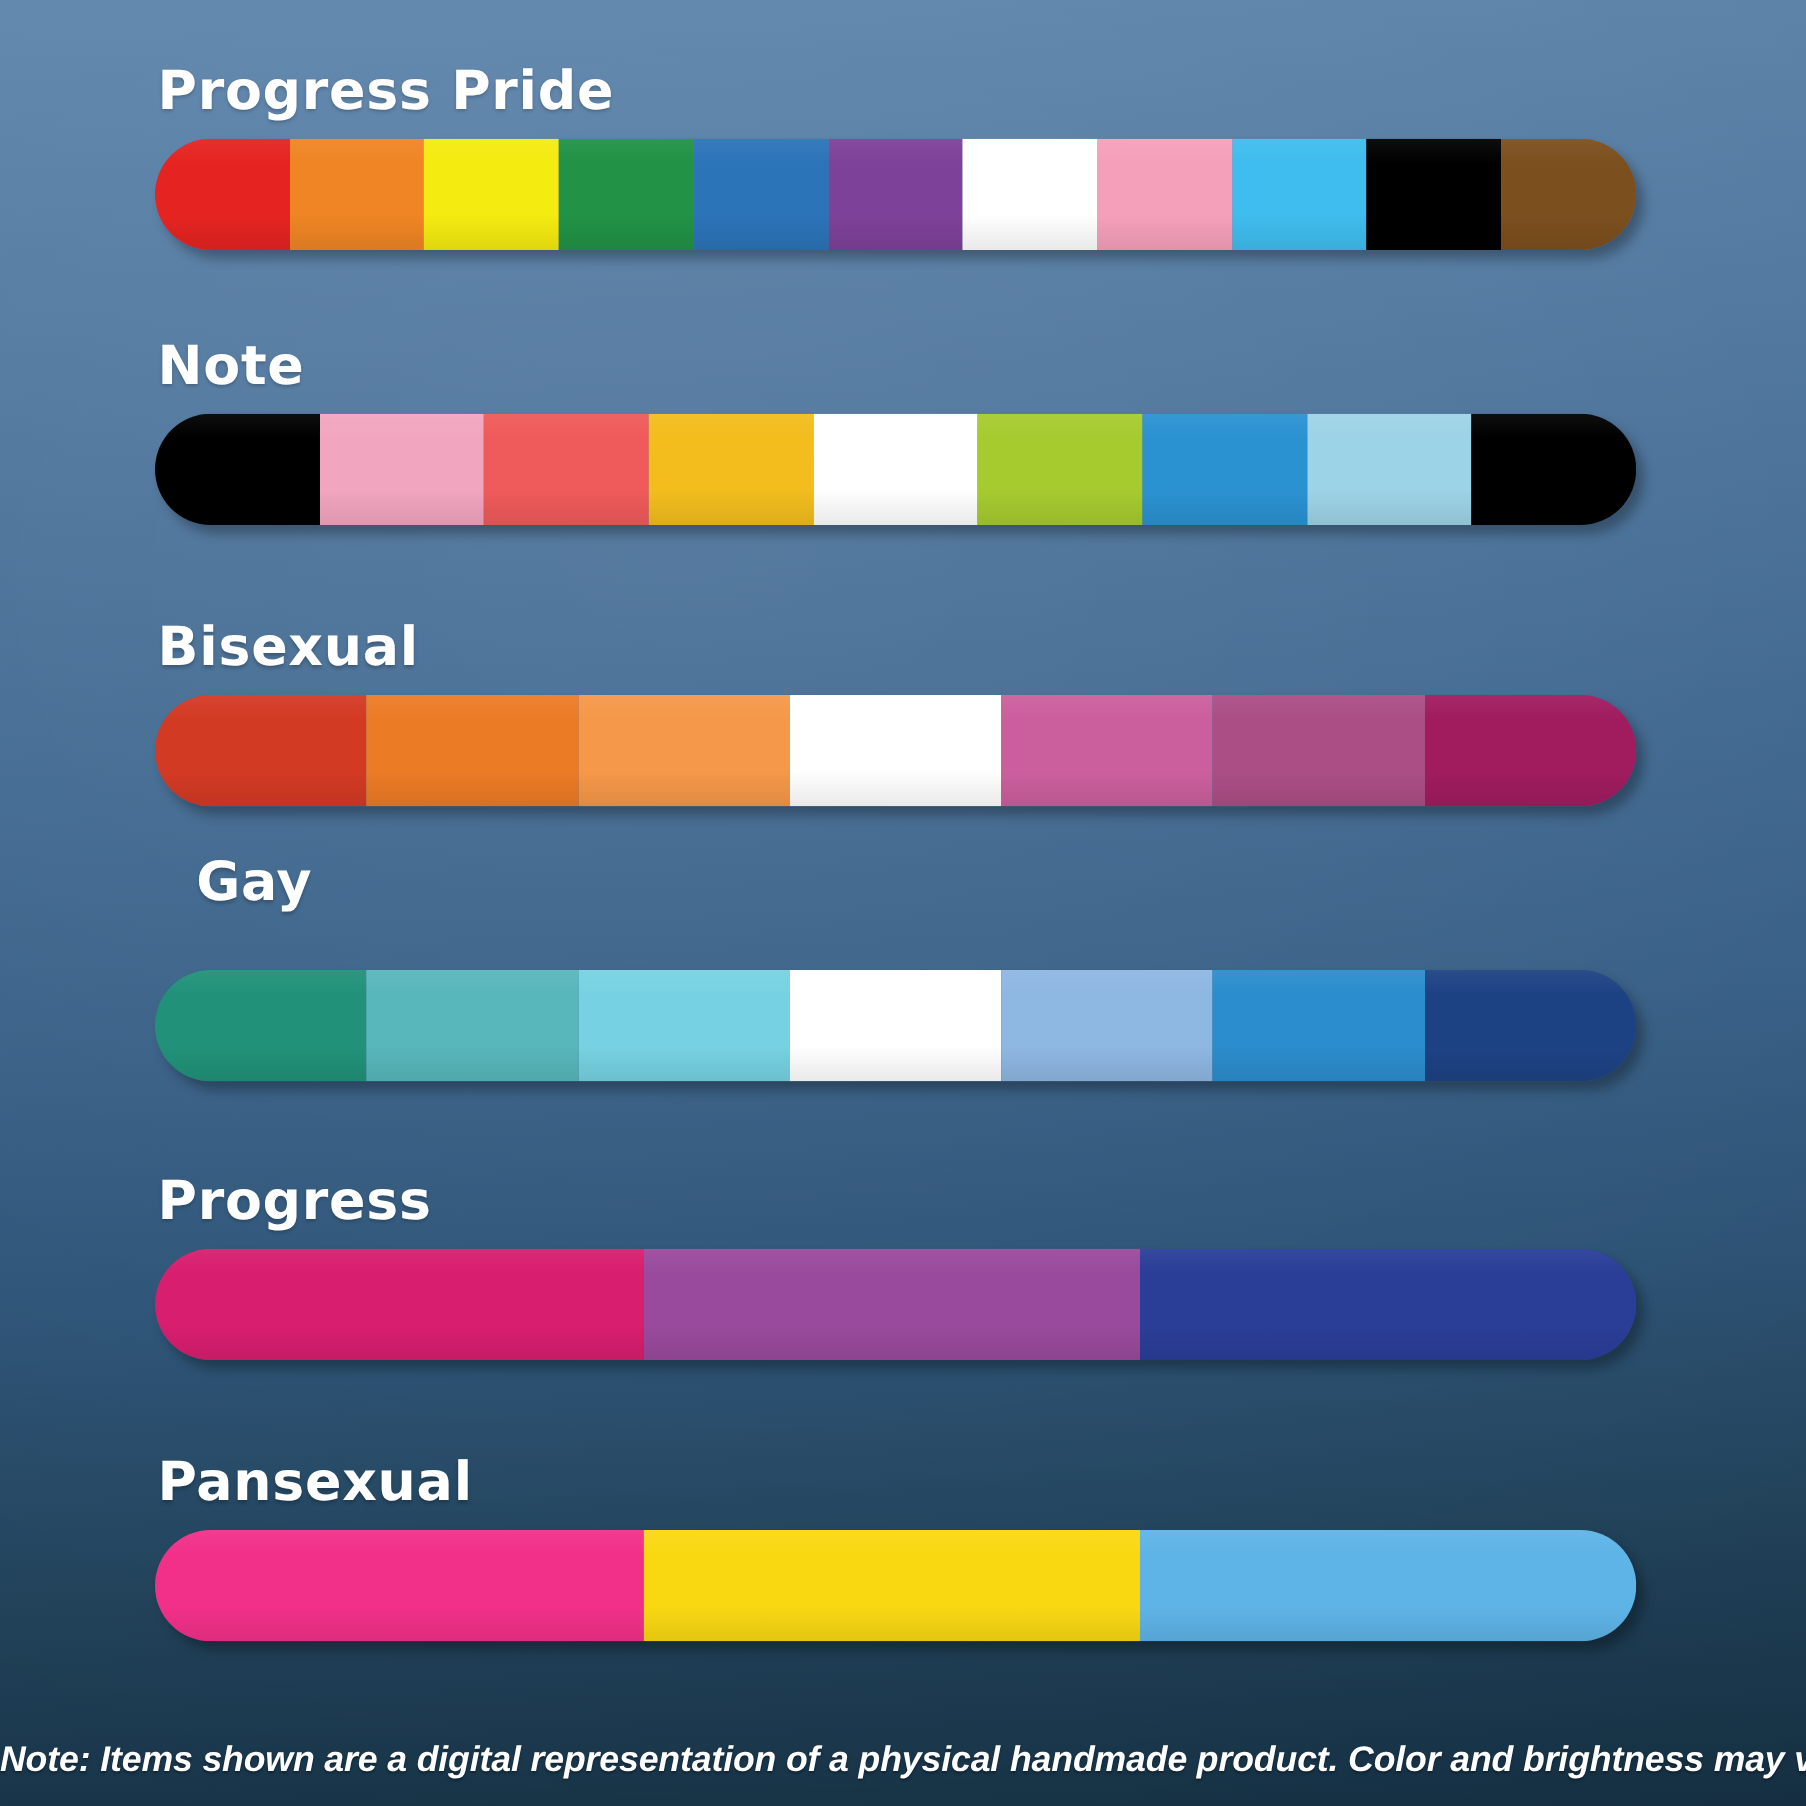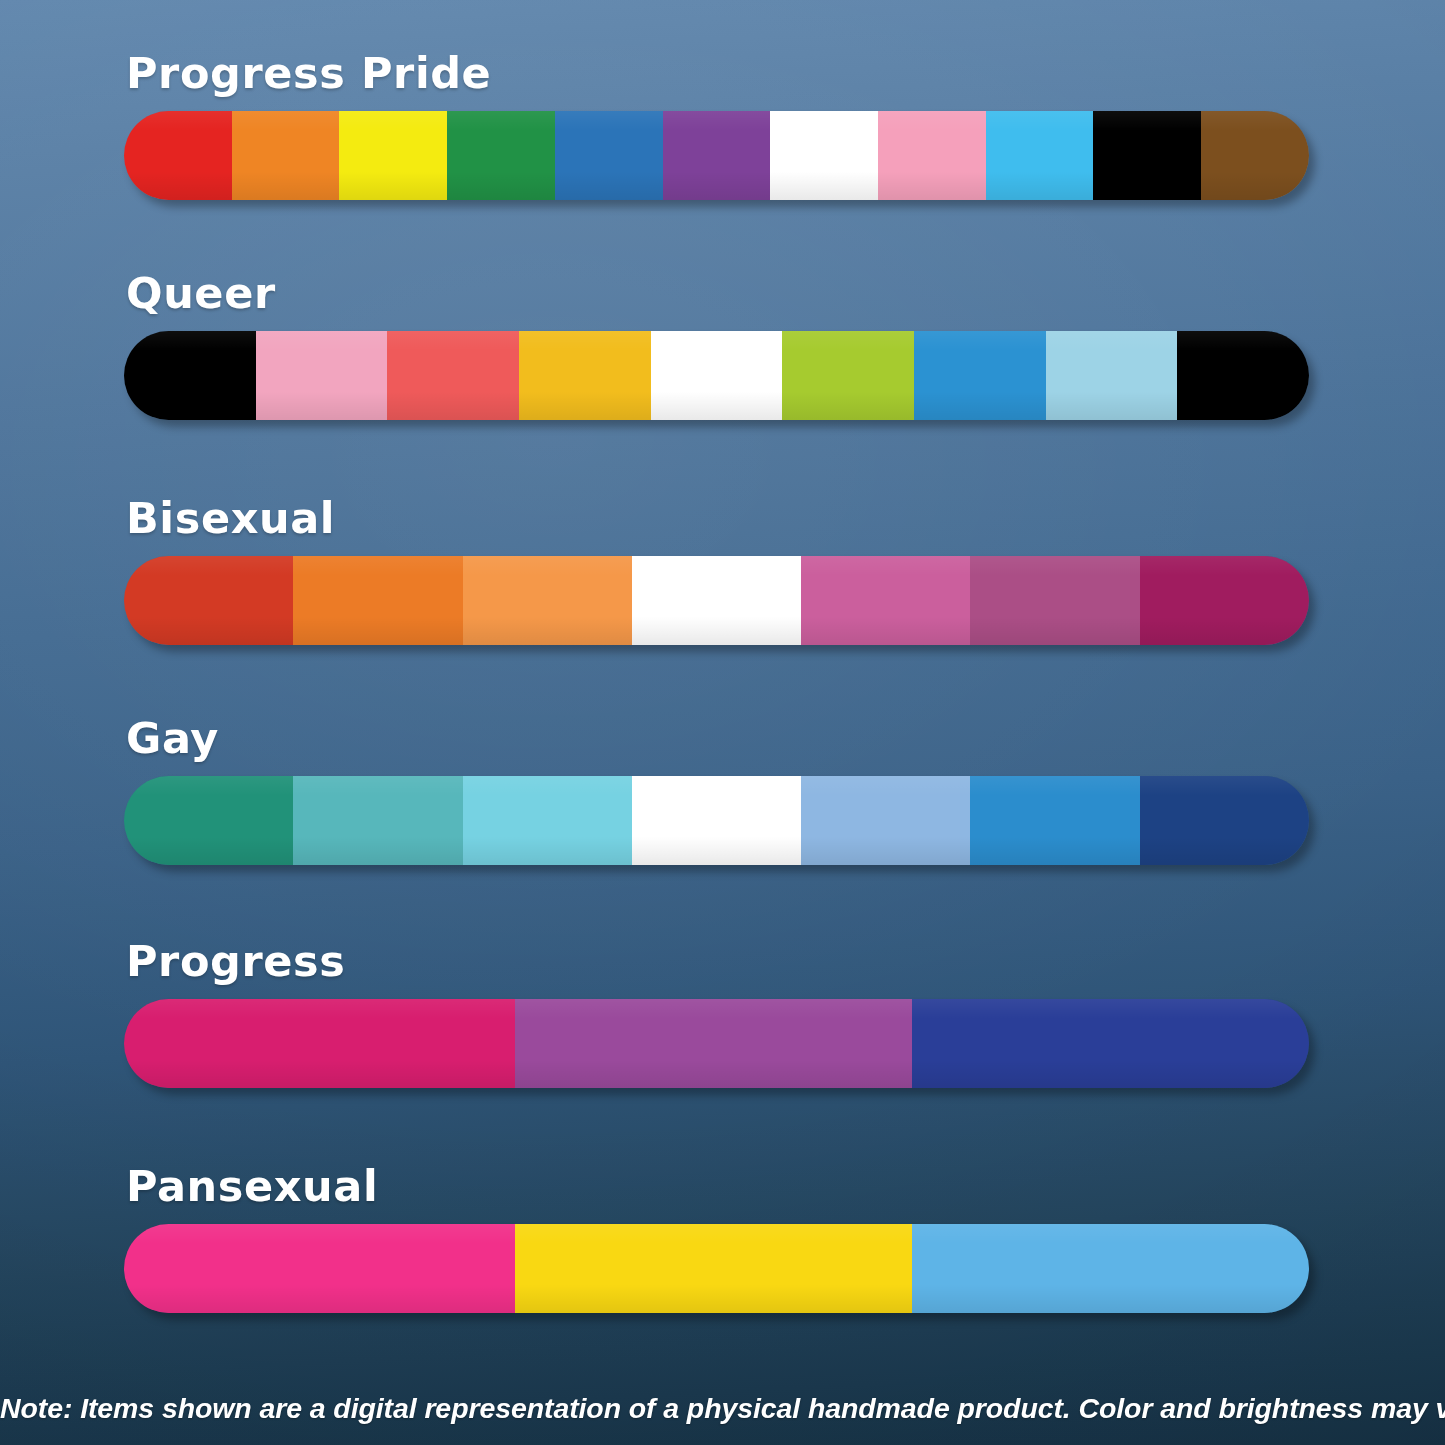--- a/index.html
+++ b/index.html
@@ -120,21 +120,21 @@
           <div class="seg" style="width: 9.0909%; background: rgb(126, 65, 153);"></div>
           <div class="seg" style="width: 9.0909%; background: rgb(255, 255, 255);"></div>
           <div class="seg" style="width: 9.0909%; background: rgb(245, 160, 187);"></div>
           <div class="seg" style="width: 9.0909%; background: rgb(63, 189, 238);"></div>
           <div class="seg" style="width: 9.0909%; background: rgb(0, 0, 0);"></div>
           <div class="seg" style="width: 9.0909%; background: rgb(124, 79, 30);"></div>
           <div class="bar-shade"></div>
         </div>
       </div>
       <div class="flag-block">
-        <div class="flag-label" style="top: 272px;">Queer</div>
+        <div class="flag-label" style="top: 272px;">Note</div>
         <div class="bar" style="top: 331px;">
           <div class="seg" style="width: 11.111%; background: rgb(0, 0, 0);"></div>
           <div class="seg" style="width: 11.111%; background: rgb(242, 165, 191);"></div>
           <div class="seg" style="width: 11.111%; background: rgb(239, 90, 90);"></div>
           <div class="seg" style="width: 11.111%; background: rgb(242, 189, 29);"></div>
           <div class="seg" style="width: 11.111%; background: rgb(255, 255, 255);"></div>
           <div class="seg" style="width: 11.111%; background: rgb(166, 203, 47);"></div>
           <div class="seg" style="width: 11.111%; background: rgb(43, 146, 210);"></div>
           <div class="seg" style="width: 11.111%; background: rgb(157, 211, 230);"></div>
           <div class="seg" style="width: 11.111%; background: rgb(0, 0, 0);"></div>
@@ -148,21 +148,21 @@
           <div class="seg" style="width: 14.2857%; background: rgb(236, 123, 38);"></div>
           <div class="seg" style="width: 14.2857%; background: rgb(245, 152, 73);"></div>
           <div class="seg" style="width: 14.2857%; background: rgb(255, 255, 255);"></div>
           <div class="seg" style="width: 14.2857%; background: rgb(203, 95, 157);"></div>
           <div class="seg" style="width: 14.2857%; background: rgb(171, 78, 134);"></div>
           <div class="seg" style="width: 14.2857%; background: rgb(160, 28, 95);"></div>
           <div class="bar-shade"></div>
         </div>
       </div>
       <div class="flag-block">
-        <div class="flag-label" style="top: 717px;">Gay</div>
+        <div class="flag-label" style="top: 685px; margin-left: 31px;">Gay</div>
         <div class="bar" style="top: 776px;">
           <div class="seg" style="width: 14.2857%; background: rgb(33, 146, 121);"></div>
           <div class="seg" style="width: 14.2857%; background: rgb(87, 183, 187);"></div>
           <div class="seg" style="width: 14.2857%; background: rgb(118, 210, 226);"></div>
           <div class="seg" style="width: 14.2857%; background: rgb(255, 255, 255);"></div>
           <div class="seg" style="width: 14.2857%; background: rgb(142, 183, 226);"></div>
           <div class="seg" style="width: 14.2857%; background: rgb(43, 141, 205);"></div>
           <div class="seg" style="width: 14.2857%; background: rgb(29, 66, 132);"></div>
           <div class="bar-shade"></div>
         </div>

